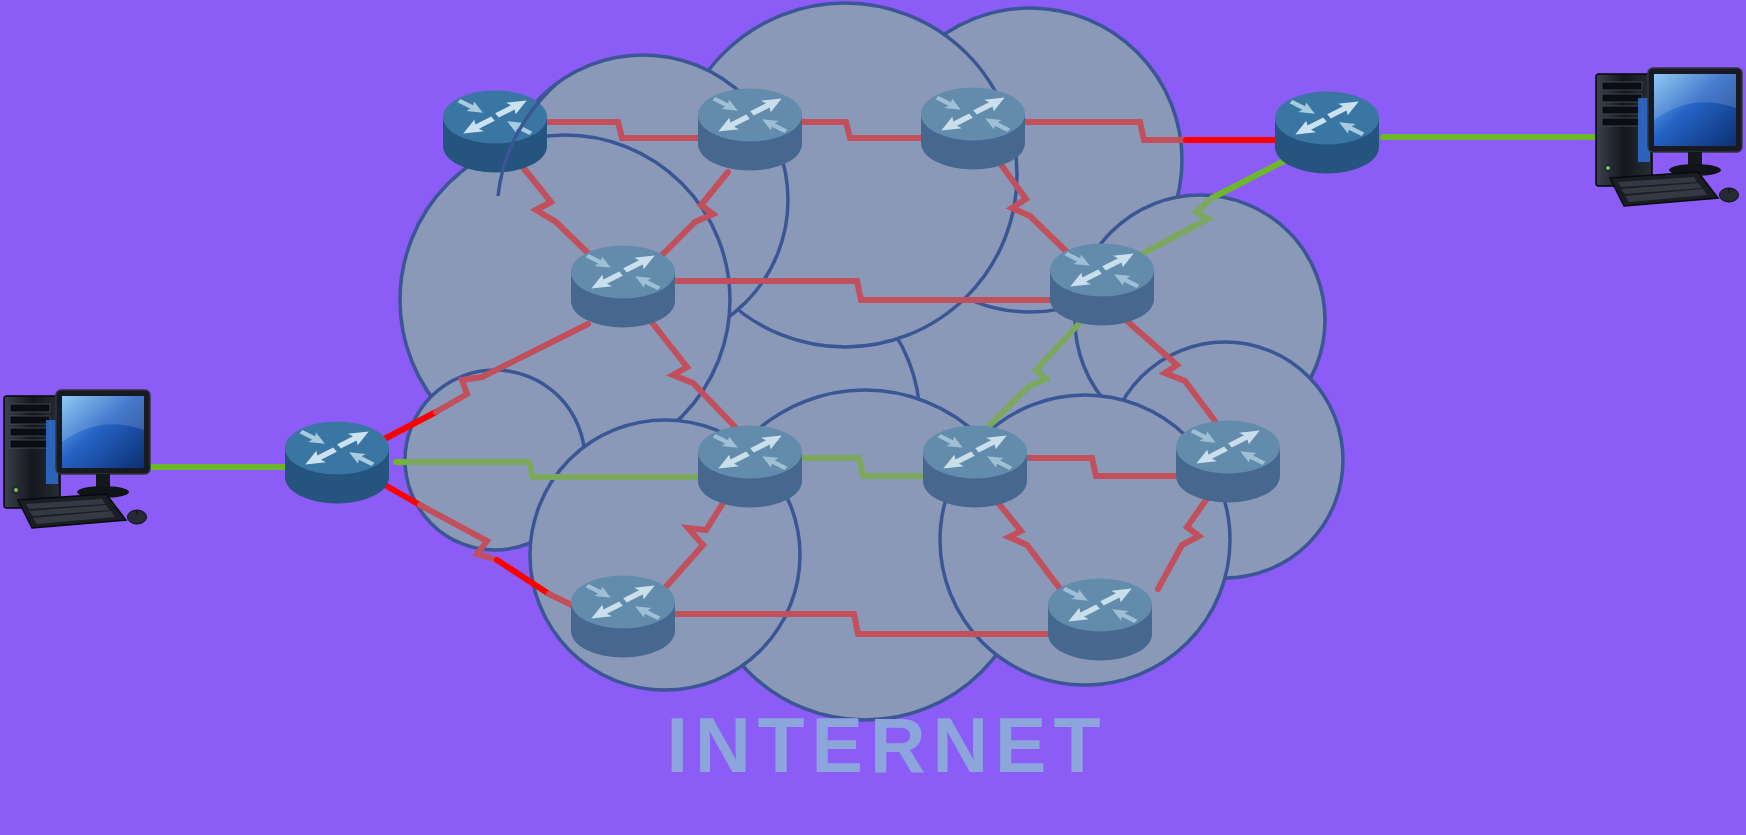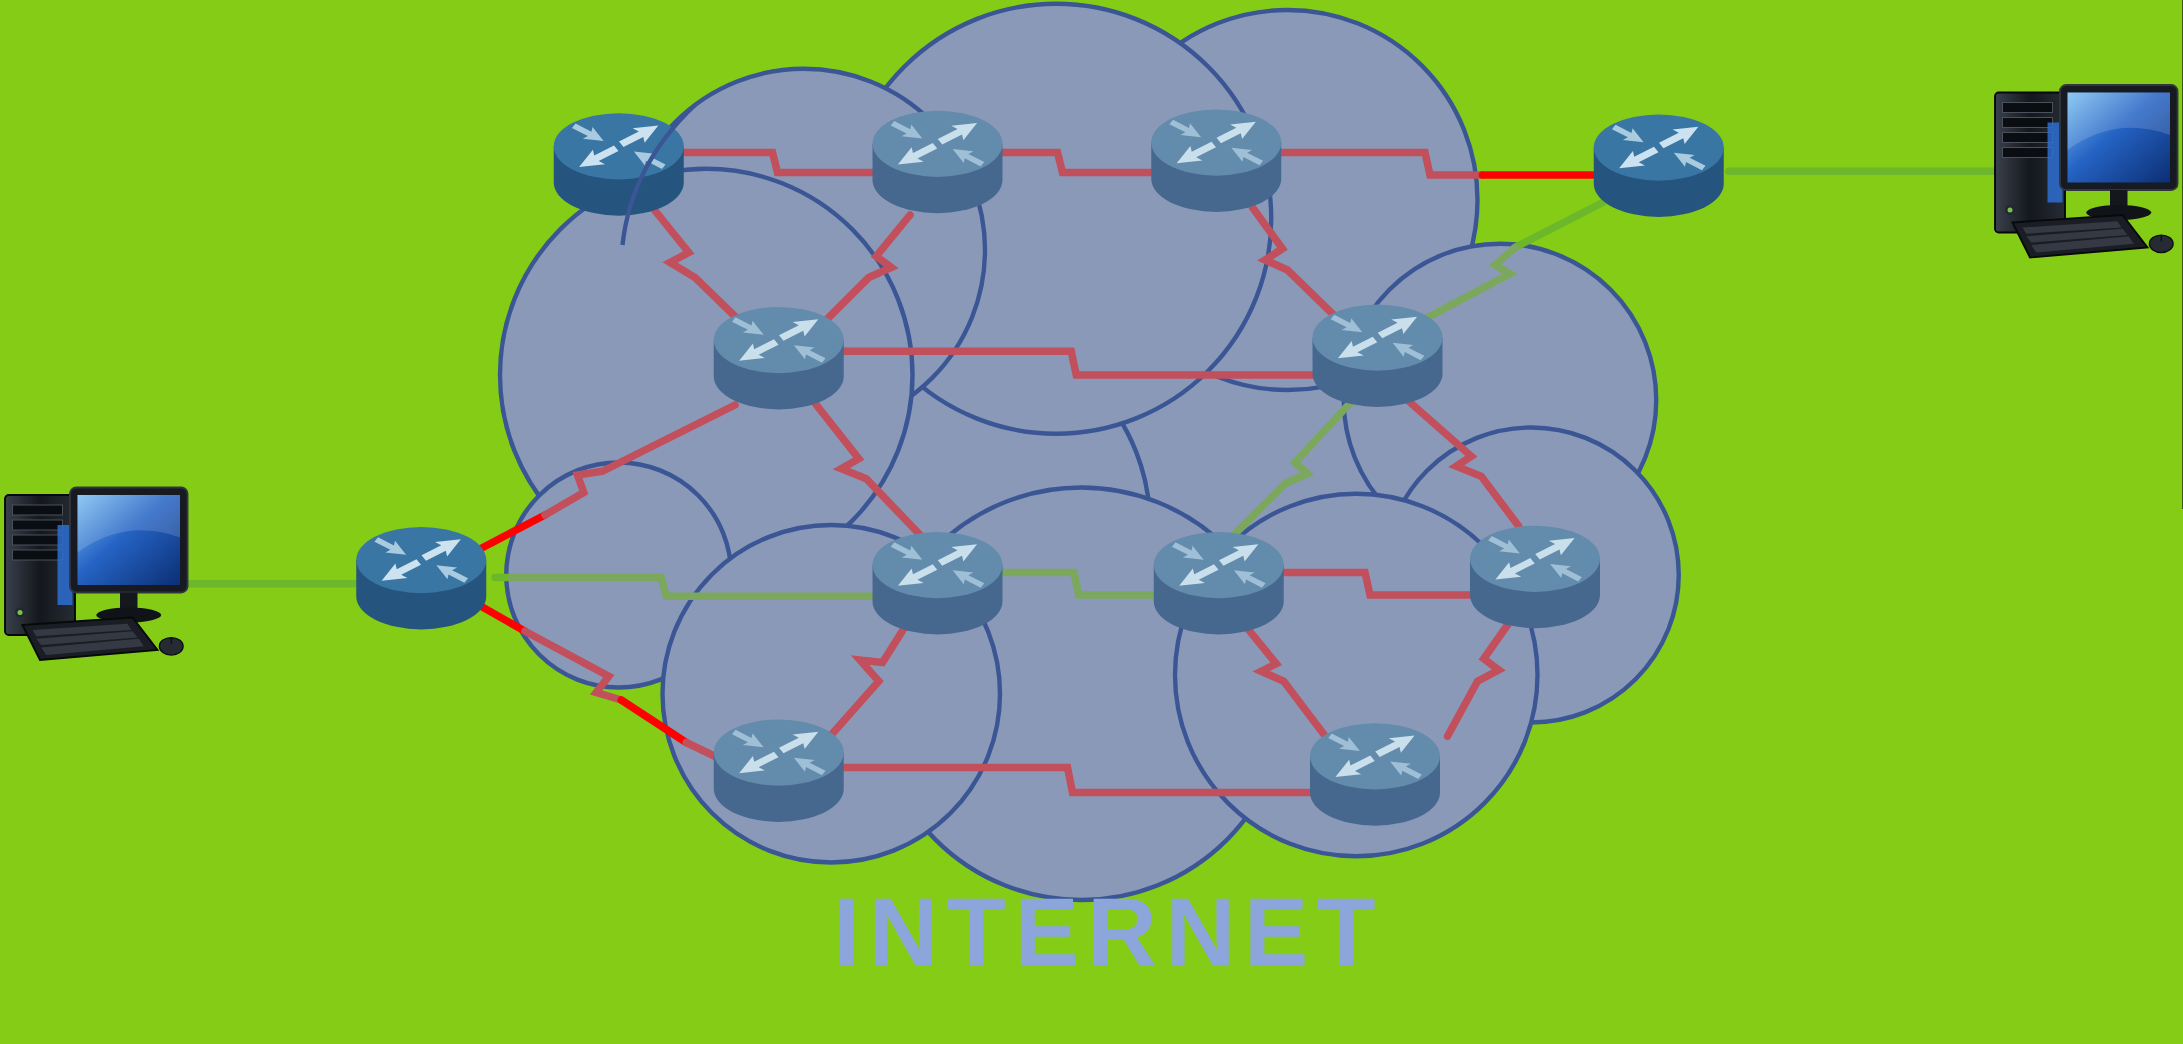--- a/index.html
+++ b/index.html
@@ -1,16 +1,16 @@
 <!DOCTYPE html>
 <html><head>
 <meta charset="utf-8">
 <style>
   html,body{margin:0;padding:0;background:#000;}
-  #stage{position:relative;width:1746px;height:835px;background:#84cc16;overflow:hidden;}
+  #stage{position:relative;width:1746px;height:835px;background:#8b5cf6;overflow:hidden;}
   svg{display:block;}
   text.cloud-title{font-family:"Liberation Sans","DejaVu Sans",sans-serif;font-weight:bold;}
 </style>
 </head>
 <body>
 
 <div id="stage">
 <svg id="diagram-svg" width="1746" height="835" viewBox="0 0 1746 835" xmlns="http://www.w3.org/2000/svg">
   <defs>
     <linearGradient id="screenGrad" x1="0" y1="0" x2="1" y2="1">

